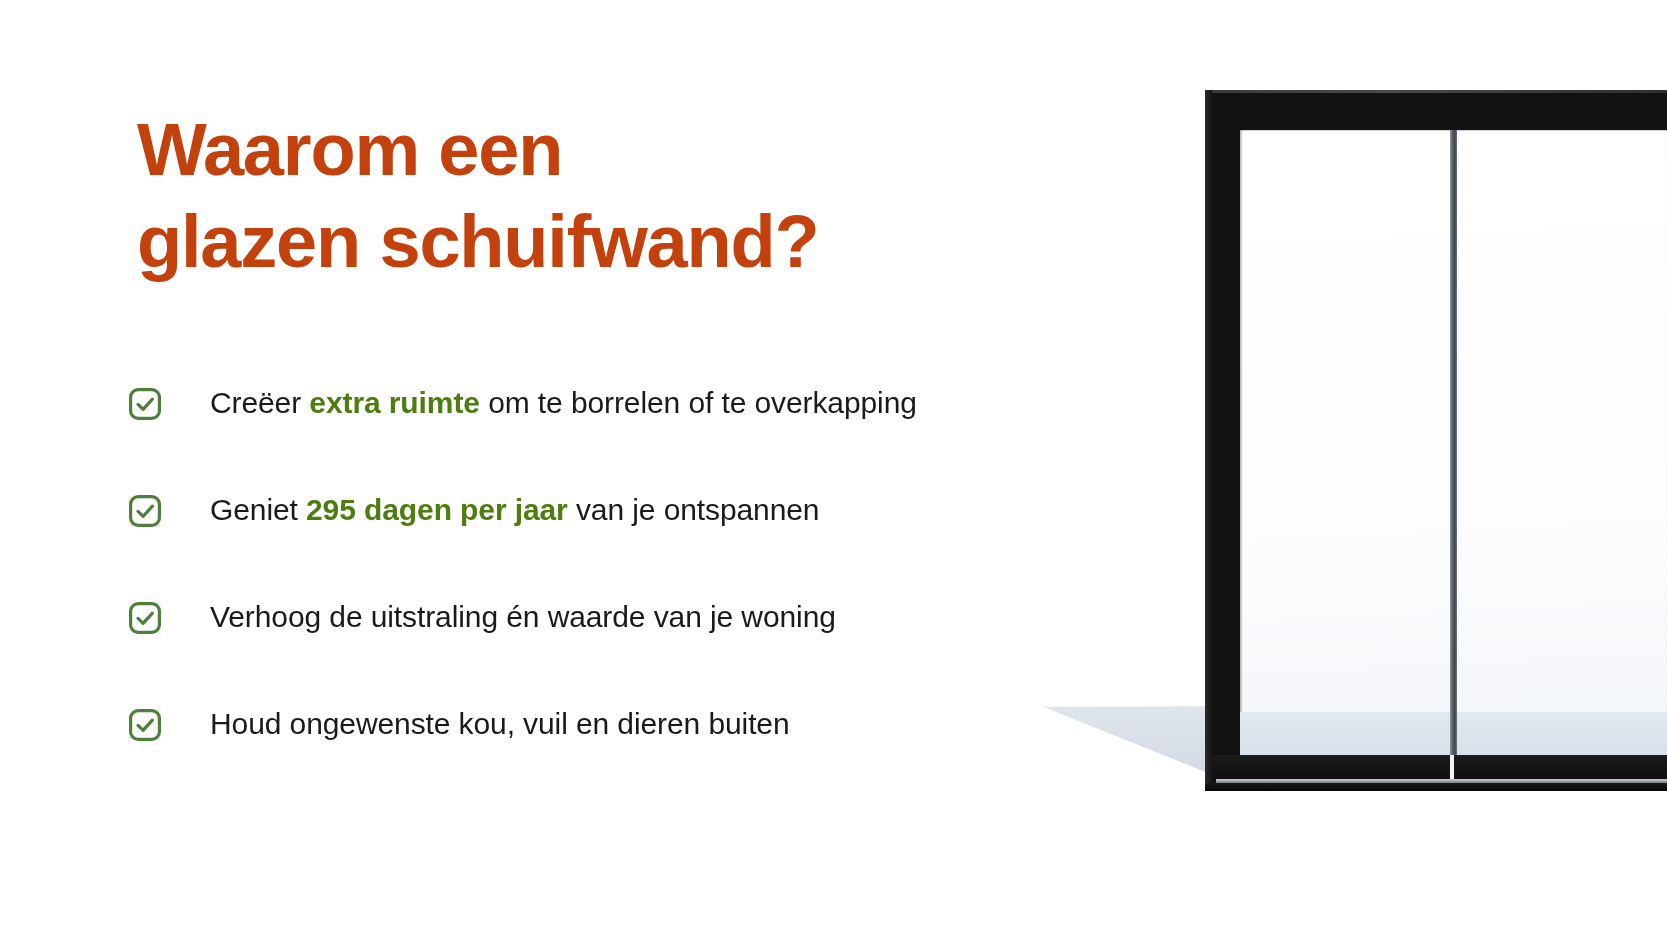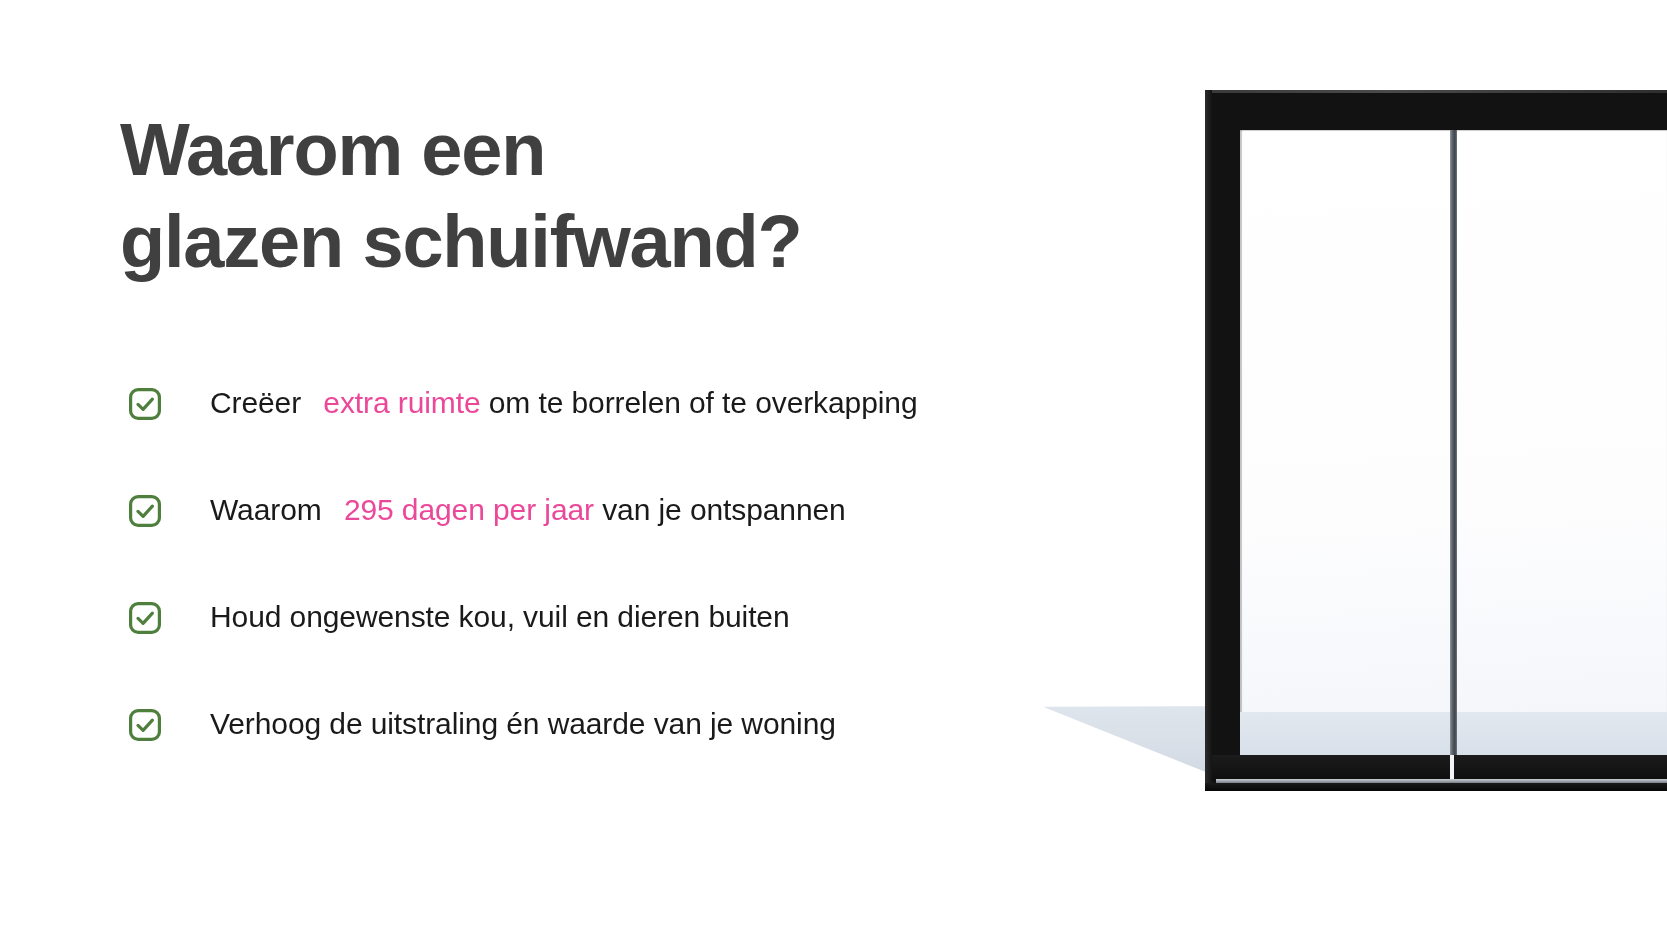--- a/index.html
+++ b/index.html
@@ -25,28 +25,28 @@
     left: 120px;
     top: 0;
     width: 960px;
     height: 938px;
     z-index: 5;
   }
 
   .headline {
     position: absolute;
     top: 104px;
-    left: 0;
+    left: 17px;
     margin: 0;
     font-family: "Liberation Sans", sans-serif;
     font-size: 74px;
     line-height: 1.24;
     font-weight: 700;
     letter-spacing: -1.2px;
-    color: #404040;
+    color: #c2410c;
     white-space: pre-line;
   }
 
   .benefits {
     position: absolute;
     top: 383px;
     left: 0;
     list-style: none;
     margin: 0;
     padding: 0;
@@ -76,23 +76,22 @@
     margin-left: 48px;
     font-family: "Liberation Sans", sans-serif;
     font-size: 30px;
     line-height: 40px;
     font-weight: 400;
     color: #1a1a1a;
     letter-spacing: -0.1px;
     white-space: nowrap;
   }
   .benefit-text .hl {
-    color: #ec4899;
-    font-weight: 400;
-    margin-left: 14px;
+    color: #4d7c0f;
+    font-weight: 700;
   }
 
   
   .product {
     position: absolute;
     left: 1020px;
     top: 0;
     width: 647px;
     height: 938px;
     z-index: 2;
@@ -225,39 +224,39 @@
           </span>
           <span class="benefit-text"><span>Creëer </span><span class="hl">extra ruimte</span><span> om te borrelen of te overkapping</span></span>
         </li>
         <li class="benefit-row">
           <span class="check-icon">
             <svg viewBox="0 0 34 34">
               <rect x="2.6" y="2.6" width="28.8" height="28.8" rx="7.5" ry="7.5" fill="none" stroke="#4f7f3d" stroke-width="3.2"></rect>
               <path d="M10 17.4 L15.1 22.4 L24.4 12.1" fill="none" stroke="#4f7f3d" stroke-width="3.2" stroke-linecap="round" stroke-linejoin="round"></path>
             </svg>
           </span>
-          <span class="benefit-text"><span>Waarom </span><span class="hl">295 dagen per jaar</span><span> van je ontspannen</span></span>
+          <span class="benefit-text"><span>Geniet </span><span class="hl">295 dagen per jaar</span><span> van je ontspannen</span></span>
         </li>
         <li class="benefit-row">
           <span class="check-icon">
             <svg viewBox="0 0 34 34">
               <rect x="2.6" y="2.6" width="28.8" height="28.8" rx="7.5" ry="7.5" fill="none" stroke="#4f7f3d" stroke-width="3.2"></rect>
               <path d="M10 17.4 L15.1 22.4 L24.4 12.1" fill="none" stroke="#4f7f3d" stroke-width="3.2" stroke-linecap="round" stroke-linejoin="round"></path>
             </svg>
           </span>
+          <span class="benefit-text"><span>Verhoog de uitstraling én waarde van je woning</span></span>
+        </li>
+        <li class="benefit-row">
+          <span class="check-icon">
+            <svg viewBox="0 0 34 34">
+              <rect x="2.6" y="2.6" width="28.8" height="28.8" rx="7.5" ry="7.5" fill="none" stroke="#4f7f3d" stroke-width="3.2"></rect>
+              <path d="M10 17.4 L15.1 22.4 L24.4 12.1" fill="none" stroke="#4f7f3d" stroke-width="3.2" stroke-linecap="round" stroke-linejoin="round"></path>
+            </svg>
+          </span>
           <span class="benefit-text"><span>Houd ongewenste kou, vuil en dieren buiten</span></span>
-        </li>
-        <li class="benefit-row">
-          <span class="check-icon">
-            <svg viewBox="0 0 34 34">
-              <rect x="2.6" y="2.6" width="28.8" height="28.8" rx="7.5" ry="7.5" fill="none" stroke="#4f7f3d" stroke-width="3.2"></rect>
-              <path d="M10 17.4 L15.1 22.4 L24.4 12.1" fill="none" stroke="#4f7f3d" stroke-width="3.2" stroke-linecap="round" stroke-linejoin="round"></path>
-            </svg>
-          </span>
-          <span class="benefit-text"><span>Verhoog de uitstraling én waarde van je woning</span></span>
         </li>
       </ul>
 
   </div>
 
   <div class="product">
     <div class="floor-plane"></div>
     <div class="door-frame"></div>
     <div class="frame-top-sheen"></div>
     <div class="frame-left-sheen"></div>

